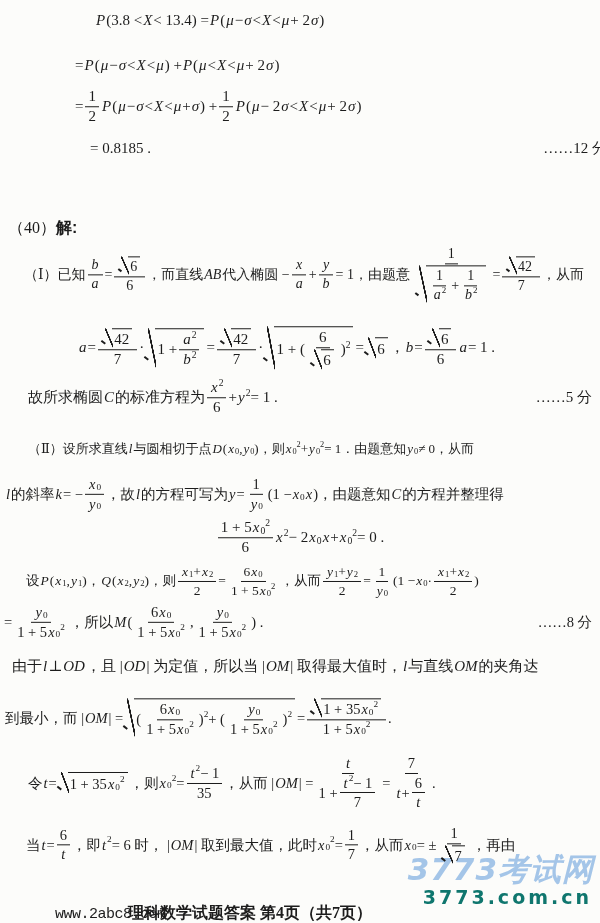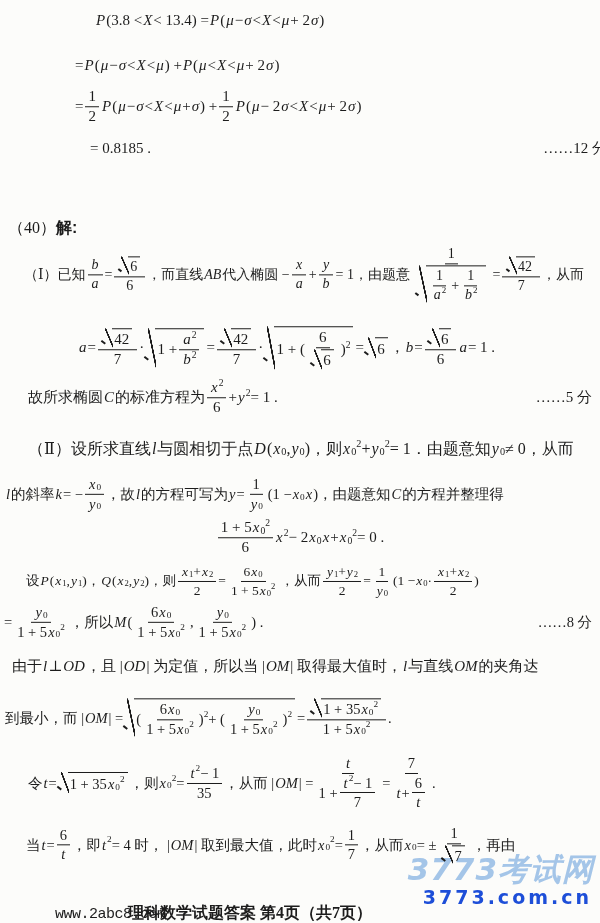--- a/index.html
+++ b/index.html
@@ -52,21 +52,21 @@
             font-family:"DejaVu Sans","Liberation Sans",sans-serif; }
   .wm-name { font-size:31px; font-weight:bold; font-style:italic; letter-spacing:1px; line-height:1.05; }
   .wm-domain { font-size:19px; font-weight:bold; letter-spacing:3px; margin-top:0; padding-right:2px; }
 </style>
 </head>
 <body style="background: rgb(252, 252, 250); color: rgb(28, 28, 28);">
 
 <main>
   <div class="wm3773">
     <div class="wm-name" style="color: rgb(164, 197, 232);">3773考试网</div>
-    <div class="wm-domain" style="color: #1d4ed8;">3773.com.cn</div>
+    <div class="wm-domain" style="color: #0f766e;">3773.com.cn</div>
   </div>
   <div id="lines">
       <div class="line" style="top: 20px; left: 95px;">
         <span class="it">P</span>
         <span class="tx">(3.8 &lt; </span>
         <span class="it">X</span>
         <span class="tx"> &lt; 13.4) = </span>
         <span class="it">P</span>
         <span class="tx">(</span>
         <span class="it">μ</span>
@@ -353,21 +353,21 @@
           <span class="den">
             <span class="tx">6</span>
           </span>
         </span>
         <span class="tx"> + </span>
         <span class="it">y</span>
         <span class="sup">2</span>
         <span class="tx"> = 1 .</span>
         <span class="score">……5 分</span>
       </div>
-      <div class="line" style="top: 449px; font-size: 16px; left: 28px;">
+      <div class="line" style="top: 449px; font-size: 13px; left: 28px;">
         <span class="tx">（Ⅱ）设所求直线 </span>
         <span class="it">l</span>
         <span class="tx"> 与圆相切于点 </span>
         <span class="it">D</span>
         <span class="tx">(</span>
         <span class="it">x</span>
         <span class="sub">0</span>
         <span class="tx">, </span>
         <span class="it">y</span>
         <span class="sub">0</span>
@@ -730,21 +730,21 @@
           <span class="num">
             <span class="tx">6</span>
           </span>
           <span class="den">
             <span class="it">t</span>
           </span>
         </span>
         <span class="tx">，即 </span>
         <span class="it">t</span>
         <span class="sup">2</span>
-        <span class="tx"> = 4 时， |</span>
+        <span class="tx"> = 6 时， |</span>
         <span class="it">OM</span>
         <span class="tx">| 取到最大值，此时 </span>
         <span class="it">x</span>
         <span class="sub">0</span>
         <span class="sup">2</span>
         <span class="tx"> = </span>
         <span class="frac">
           <span class="num">
             <span class="tx">1</span>
           </span>

